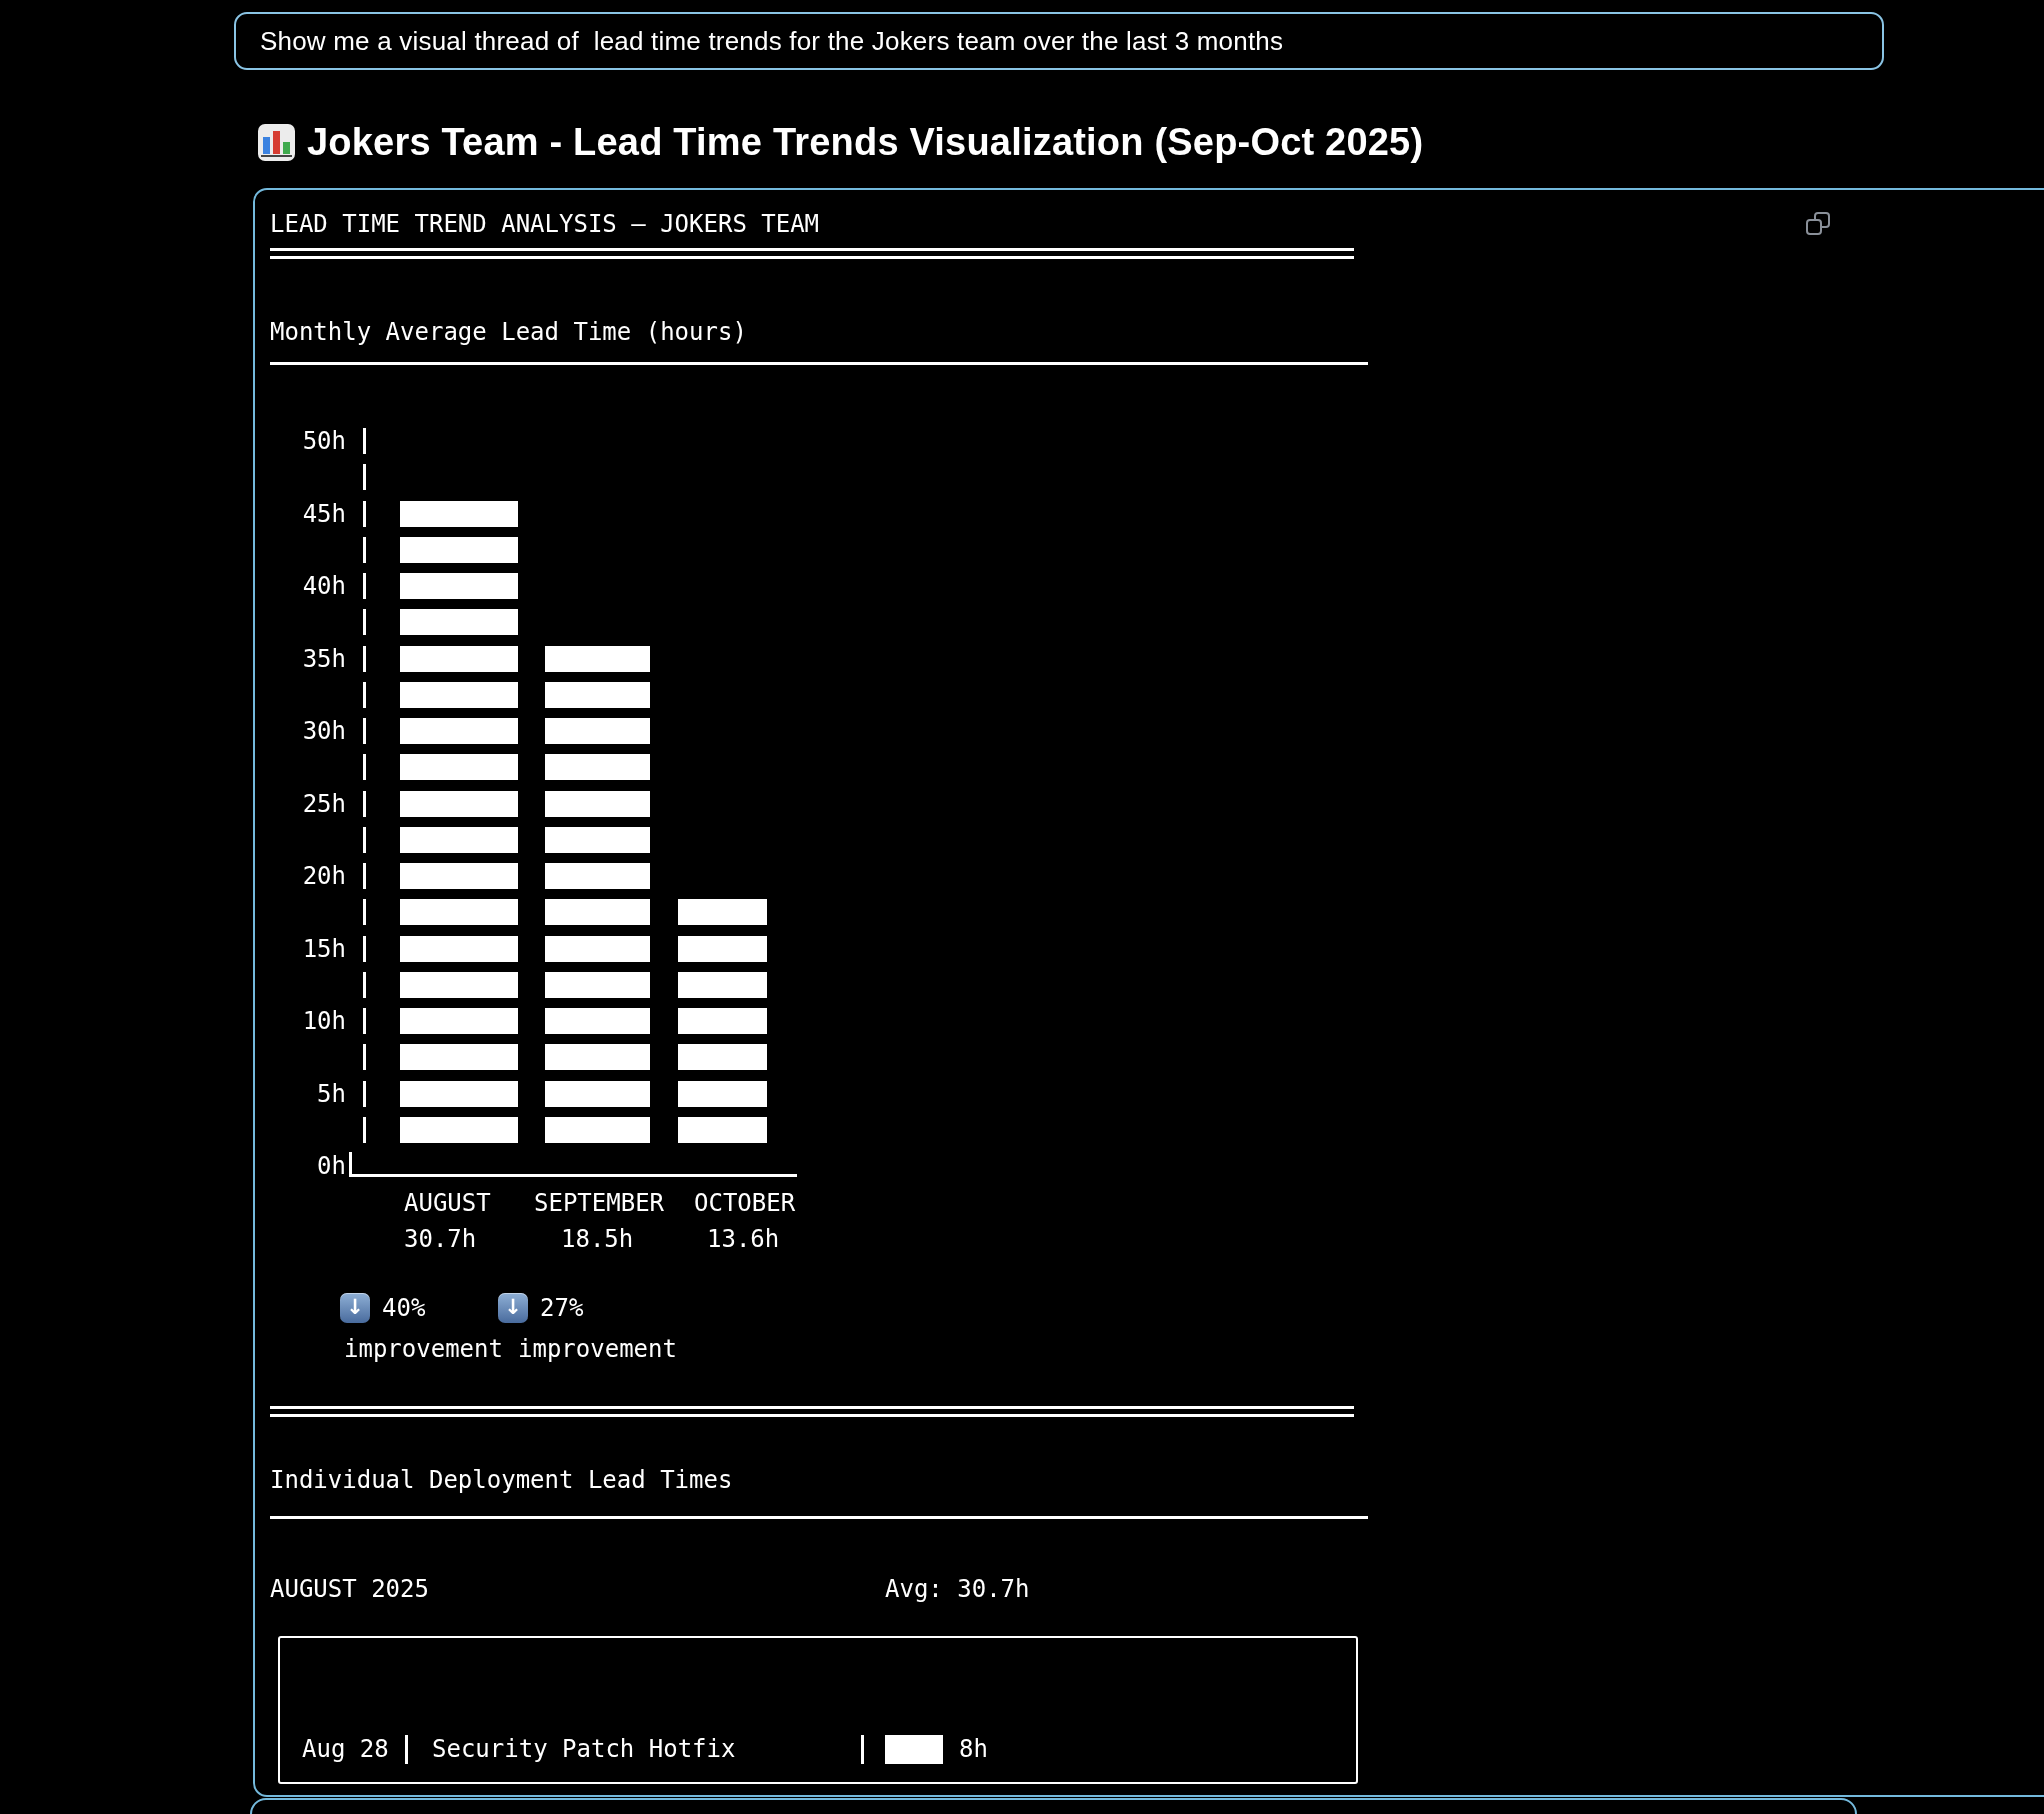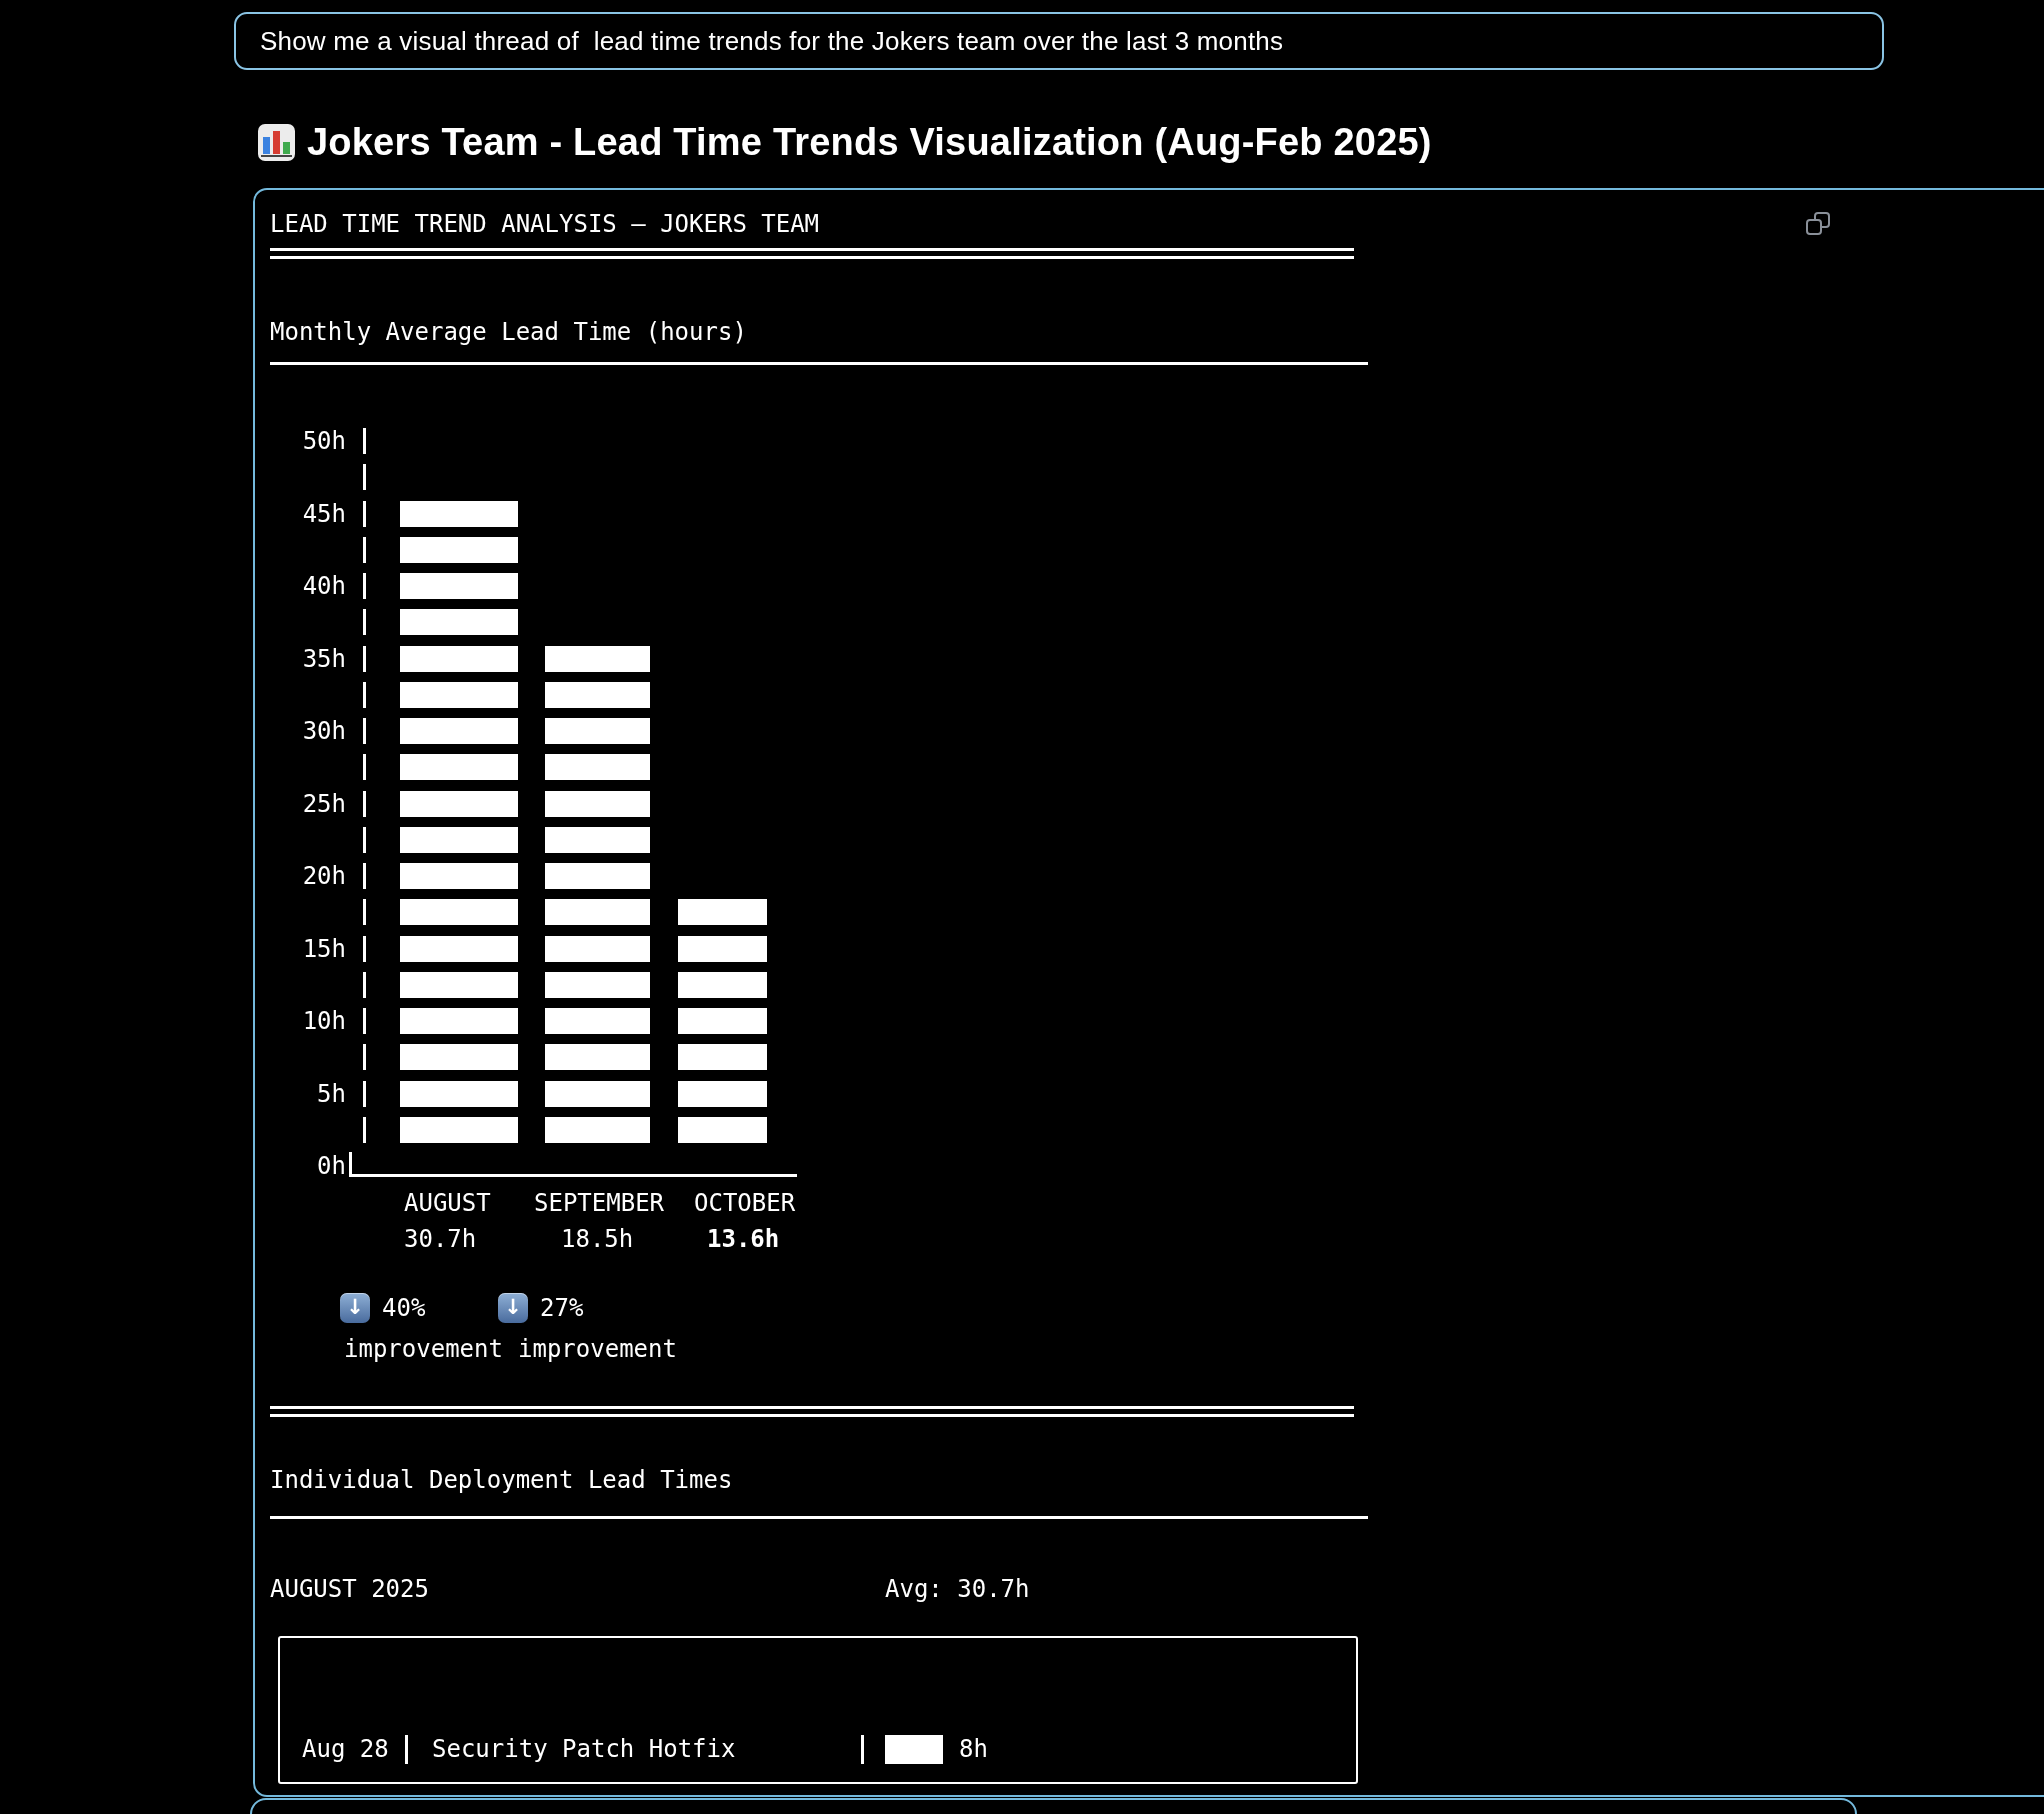--- a/index.html
+++ b/index.html
@@ -155,21 +155,21 @@
     <span>Show me a visual thread of  lead time trends for the Jokers team over the last 3 months</span>
   </div>
 
   <div class="page-title">
     <span class="emoji-chart">
       <i class="axis"></i>
         <i class="b1"></i>
         <i class="b2"></i>
         <i class="b3"></i>
     </span>
-    <span>Jokers Team - Lead Time Trends Visualization (Aug-Feb 2025)</span>
+    <span>Jokers Team - Lead Time Trends Visualization (Sep-Oct 2025)</span>
   </div>
 
   <div class="code-block">
 
     <div class="copy-icon">
       <span class="sq back"></span>
         <span class="sq front"></span>
     </div>
 
     <div class="mono" style="left:15px; top:16px;">LEAD TIME TREND ANALYSIS — JOKERS TEAM</div>
@@ -295,21 +295,21 @@
         </div>
       </div>
     <div class="axis-corner-v"></div>
     <div class="axis-base"></div>
 
     <div class="mono" style="left:149px; top:995px;">AUGUST</div>
     <div class="mono" style="left:279px; top:995px;">SEPTEMBER</div>
     <div class="mono" style="left:439px; top:995px;">OCTOBER</div>
     <div class="mono" style="left:149px; top:1031px;">30.7h</div>
     <div class="mono" style="left:306px; top:1031px;">18.5h</div>
-    <div class="mono" style="left:452px; top:1031px;font-weight:bold;">13.6h</div>
+    <div class="mono" style="left:452px; top:1031px;">13.6h</div>
 
     <div class="badge-arrow" style="left:85px; top:1103px;"></div>
     <div class="mono" style="left:127px; top:1100px;">40%</div>
     <div class="badge-arrow" style="left:243px; top:1103px;"></div>
     <div class="mono" style="left:285px; top:1100px;">27%</div>
     <div class="mono" style="left:89px;  top:1141px;">improvement</div>
     <div class="mono" style="left:263px; top:1141px;">improvement</div>
 
     <div class="dsep" style="left:15px; top:1216px; width:1084px;"></div>
 

